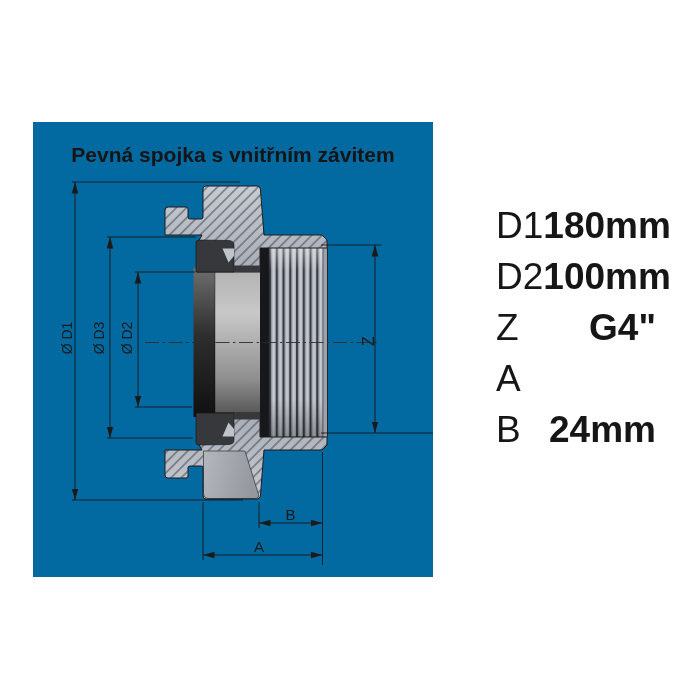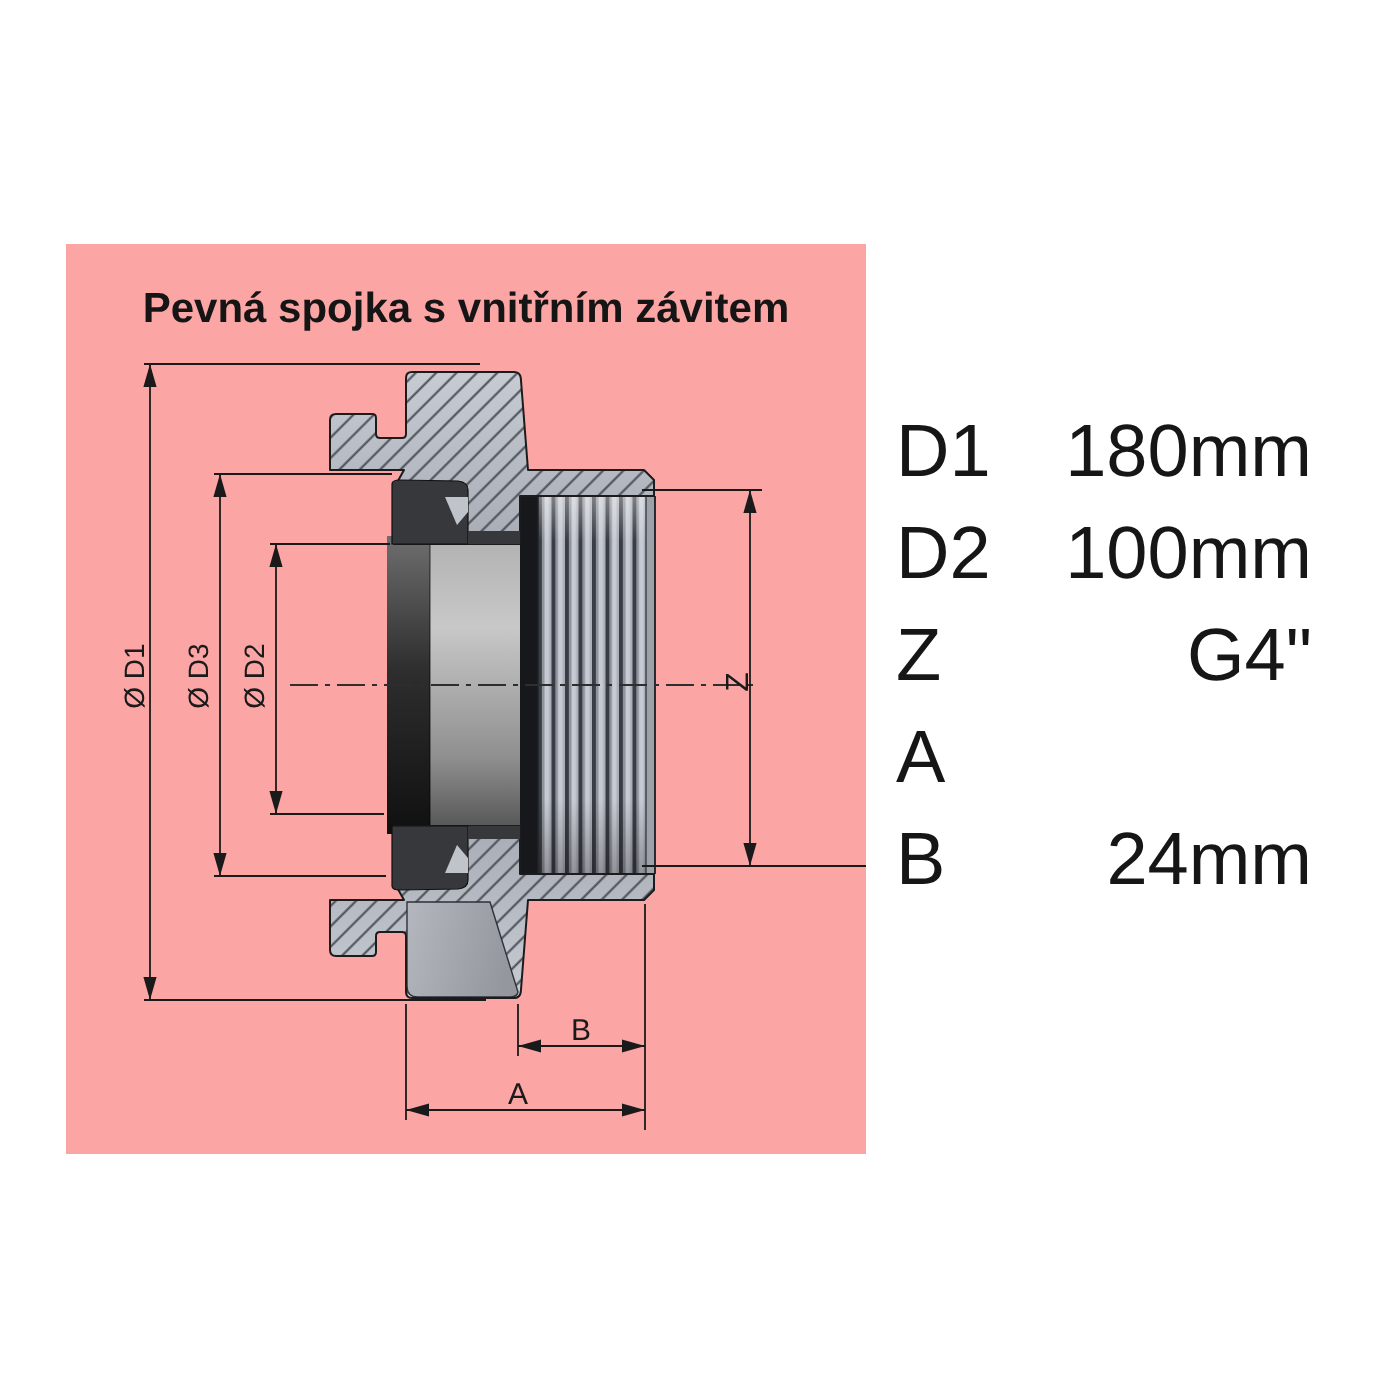--- a/index.html
+++ b/index.html
@@ -17,28 +17,28 @@
     white-space:nowrap;
   }
   .drawing-svg{position:absolute;left:0;top:0;width:400px;height:455px;}
   .spec-table{
     position:absolute;left:448px;top:200px;width:208px;color:#161616;
   }
   .spec-row{
     display:flex;justify-content:space-between;align-items:baseline;
     height:51px;line-height:51px;font-size:37px;white-space:nowrap;
   }
-  .spec-label{text-align:left;}
-  .spec-value{text-align:right;}
+  .spec-label{text-align:left;margin-left:48px;}
+  .spec-value{text-align:right;font-weight:bold;}
   svg text{font-family:"Liberation Sans", sans-serif;fill:#1a1a1a;}
 </style>
 </head>
 <body>
 
-<div class="panel" style="background: #fca5a5;">
+<div class="panel" style="background: #0369a1;">
   <div class="panel-title">Pevná spojka s vnitřním závitem</div>
 
   <svg class="drawing-svg" viewBox="0 0 400 455" xmlns="http://www.w3.org/2000/svg">
     <defs>
       <pattern id="hatch" width="7.2" height="7.2" patternUnits="userSpaceOnUse" patternTransform="rotate(-45)">
         <line x1="0" y1="3.6" x2="7.2" y2="3.6" stroke="#474c55" stroke-width="1"></line>
       </pattern>
       <pattern id="thr" x="236" y="126" width="6.75" height="189" patternUnits="userSpaceOnUse">
         <rect width="6.75" height="189" fill="#c6cad2"></rect>
         <rect width="2" height="189" fill="#3a3d44"></rect>

